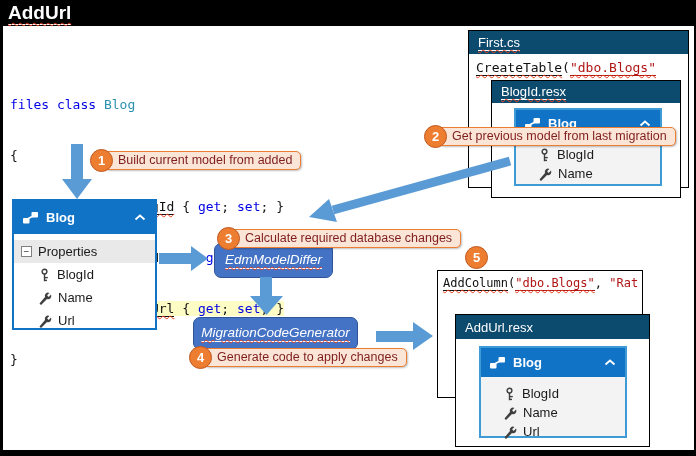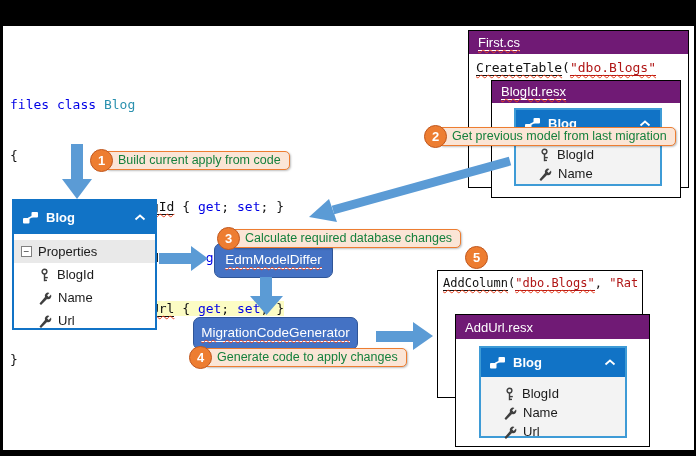--- a/index.html
+++ b/index.html
@@ -17,39 +17,39 @@
   .titlebar .uw{text-underline-offset:3px;}
 
   
   .code{position:absolute;left:10px;top:62px;font-family:"DejaVu Sans Mono",monospace;
         font-size:13px;line-height:17px;white-space:pre;color:#111;}
   .kw{color:#0000E6;} .type{color:#2B91AF;} .str{color:#B01616;}
   .hl{background:#FCFCC4;}
 
   
   .node{position:absolute;background:#4472C4;border:1px solid #2F5597;border-radius:7px;
-        color:#fff;display:flex;align-items:center;justify-content:center;font-size:13.5px;}
+        color:#fff;display:flex;align-items:center;justify-content:center;font-size:13.5px;font-style:italic;}
   .node .us{padding-bottom:1px;}
   #differ{left:214px;top:243px;width:117px;height:33px;}
   #generator{left:193px;top:317px;width:163px;height:31px;}
 
   
   .step{position:absolute;display:flex;align-items:center;}
   .step .num{width:23px;height:23px;border-radius:50%;background:#ED7D31;border:1px solid #C0571E;
              color:#fff;font-weight:bold;font-size:13px;display:flex;align-items:center;
              justify-content:center;position:relative;z-index:2;box-sizing:border-box;}
   .step .lbl{margin-left:-9px;background:#FBE5D6;border:1.5px solid #ED7D31;border-radius:5px;
-             padding:1px 8px 2px 13px;font-size:12.5px;color:#15803d;white-space:nowrap;
+             padding:1px 8px 2px 13px;font-size:12.5px;color:#7f1d1d;white-space:nowrap;
              box-shadow:1px 1px 2px rgba(0,0,0,.25);}
   #step1{left:90px;top:149px;} #step2{left:424px;top:125px;} #step3{left:217px;top:227px;}
   #step4{left:189px;top:346px;} #step5{left:465px;top:246px;}
 
   
   .fbox{position:absolute;background:#fff;border:1.5px solid #000;box-sizing:border-box;}
-  .fhead{background:#701a75;color:#fff;display:flex;align-items:center;padding:0 9px;font-size:13px;}
+  .fhead{background:#0c4a6e;color:#fff;display:flex;align-items:center;padding:0 9px;font-size:13px;}
   .fcode{font-family:"DejaVu Sans Mono",monospace;font-size:13px;padding:6px 7px;
          white-space:pre;overflow:hidden;color:#111;}
   #firstCs{left:468px;top:30px;width:221px;height:158px;}   #firstCs .fhead{height:23px;}
   #firstResx{left:491px;top:80px;width:190px;height:118px;} #firstResx .fhead{height:22px;}
   #addurlCs{left:437px;top:270px;width:206px;height:128px;} #addurlCs .fhead{height:18px;font-size:12.5px;}
   #addurlCs .fcode{font-size:12px;padding:5px 5px;}
   #addurlResx{left:455px;top:314px;width:195px;height:133px;} #addurlResx .fhead{height:24px;}
 
   
   .ent{position:absolute;background:#F3F3F3;border:2px solid #3E9BD6;box-sizing:border-box;}
@@ -71,21 +71,21 @@
 
   
   .arrow{position:absolute;}
 </style>
 </head>
 <body>
 
 <div class="stage">
   <div class="canvas"></div>
 
-  <div class="titlebar"></div>
+  <div class="titlebar"><span class="us"><span class="uw">AddUrl</span></span></div>
 
   <div class="code">
     <div><span class="kw">files class </span><span class="type">Blog</span></div>
     <div><span>{</span></div>
     <div><span>    </span><span><span class="kw">public </span><span class="kw us uw">int</span><span> </span><span class="us uw">BlogId</span><span> { </span><span class="kw">get</span><span>; </span><span class="kw">set</span><span>; }</span></span></div>
     <div><span>    </span><span><span class="kw">public </span><span class="kw">string</span><span> Name { </span><span class="kw">get</span><span>; </span><span class="kw">set</span><span>; }</span></span></div>
     <div><span>    </span><span class="hl"><span class="kw">public </span><span class="kw">string</span><span> </span><span class="us uw">Url</span><span> { </span><span class="kw">get</span><span>; </span><span class="kw">set</span><span>; }</span></span></div>
     <div><span>}</span></div>
   </div>
 
@@ -261,21 +261,21 @@
         <svg width="14" height="14" viewBox="0 0 14 14">
             <path d="M1.5 12.5 l1.5 1.5 6-6 a3.2 3.2 0 0 0 4-4.4 l-2.3 2.3 -1.6-1.6 2.3-2.3 a3.2 3.2 0 0 0 -4.4 4 z" fill="#3f3f3f"></path>
           </svg>
         <span>Url</span>
       </div>
     </div>
   </div>
 
   <div class="step" id="step1">
     <span class="num">1</span>
-    <span class="lbl">Build current apply from code</span>
+    <span class="lbl">Build current model from added</span>
   </div>
   <div class="step" id="step2">
     <span class="num">2</span>
     <span class="lbl">Get previous model from last migration</span>
   </div>
   <div class="step" id="step3">
     <span class="num">3</span>
     <span class="lbl">Calculate required database changes</span>
   </div>
   <div class="step" id="step4">

